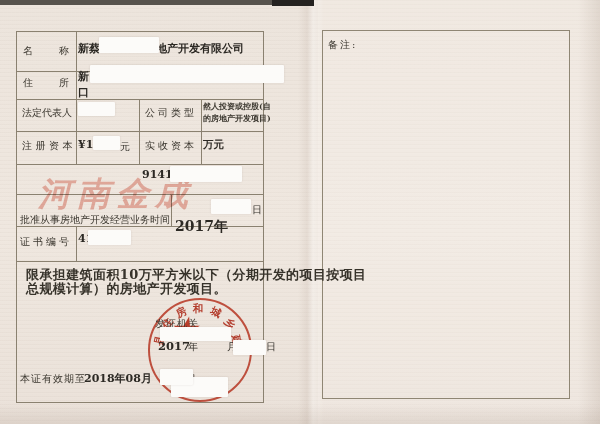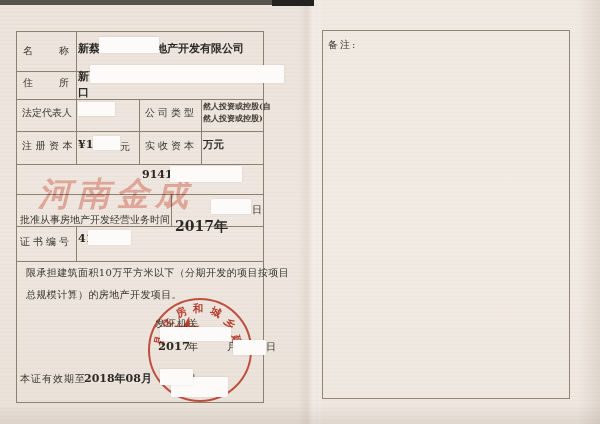--- a/index.html
+++ b/index.html
@@ -29,21 +29,21 @@
   #cert-table{left:16px;top:31px;width:246px;height:370px;border:1px solid #8a8170;z-index:5;}
   #remarks-box{left:322px;top:30px;width:246px;height:367px;border:1px solid #8f8674;z-index:5;}
   .hl{position:absolute;left:0;width:246px;height:1px;background:#8a8170;}
   .vl{position:absolute;width:1px;background:#8a8170;}
   
   .lbl{position:absolute;z-index:10;font-size:10px;color:#3b372f;white-space:nowrap;}
   .val{position:absolute;z-index:10;font-size:11px;font-weight:bold;color:#2c2924;white-space:nowrap;}
   .unit{position:absolute;z-index:10;font-size:10px;color:#33302a;white-space:nowrap;}
   .ls26{letter-spacing:26px;} .ls3{letter-spacing:3px;} .ls35{letter-spacing:3.5px;} .ls1{letter-spacing:1px;}
   .small8{font-size:8px;font-weight:600;color:#3b372f;}
-  .scope{font-size:10px;font-weight:400;color:#36322a;letter-spacing:0.4px;}
+  .scope{font-size:13px;font-weight:700;color:#36322a;letter-spacing:0.4px;}
   
   #watermark{left:38px;top:172px;z-index:9;font-size:33px;font-weight:bold;letter-spacing:6px;
     color:rgba(215,85,65,0.42);mix-blend-mode:multiply;white-space:nowrap;}
   
   .seal-part{z-index:8;mix-blend-mode:multiply;}
   #seal-circle{left:148px;top:298px;width:100px;height:100px;border:2px solid rgba(197,60,40,0.85);border-radius:50%;}
   #seal-star{left:183px;top:331px;font-size:34px;color:rgba(197,60,40,0.95);transform:translate(-50%,-55%);line-height:1;}
   .seal-arc{position:absolute;z-index:8;font-size:10.5px;font-weight:bold;color:rgba(190,55,38,0.92);
     mix-blend-mode:multiply;line-height:1;}
   
@@ -85,31 +85,31 @@
   <div class="lbl ls35" style="left:22px;top:139px">注册资本</div>
   <div class="lbl ls3" style="left:145px;top:139px">实收资本</div>
   <div class="lbl" style="left:20px;top:213px">批准从事房地产开发经营业务时间</div>
   <div class="lbl ls3" style="left:20px;top:235px">证书编号</div>
 
   <div class="val" style="left:78px;top:41px">新蔡</div>
   <div class="val" style="left:156px;top:41px">地产开发有限公司</div>
   <div class="val" style="left:78px;top:69px">新</div>
   <div class="val" style="left:78px;top:85px">口</div>
   <div class="lbl small8" style="left:203px;top:101px">然人投资或控股(自</div>
-  <div class="lbl small8" style="left:203px;top:113px">然人投资或控股)</div>
+  <div class="lbl small8" style="left:203px;top:113px">的房地产开发项目)</div>
   <div class="val" style="left:78px;top:138px">¥1</div>
   <div class="unit" style="left:120px;top:140px">元</div>
   <div class="val" style="left:203px;top:138px;font-size:10.5px">万元</div>
   <div class="val" style="left:142px;top:168px">9141</div>
   <div class="val" style="left:175px;top:218px;font-size:14px">2017年</div>
   <div class="unit" style="left:252px;top:203px">日</div>
   <div class="val" style="left:78px;top:232px">41</div>
 
   <div class="lbl scope" style="left:26px;top:266px">限承担建筑面积10万平方米以下（分期开发的项目按项目</div>
-  <div class="lbl scope" style="left:26px;top:288px">总规模计算）的房地产开发项目。</div>
+  <div class="lbl scope" style="left:26px;top:280px">总规模计算）的房地产开发项目。</div>
   <div class="lbl ls1" style="left:155px;top:317px">发证机关</div>
 
   <div class="val" style="left:158px;top:339px;font-size:11.5px">2017</div>
   <div class="unit" style="left:188px;top:340px">年</div>
   <div class="val" style="left:205px;top:327px;font-size:12px">09</div>
   <div class="unit" style="left:227px;top:340px">月</div>
   <div class="unit" style="left:266px;top:340px">日</div>
 
   <div class="lbl ls1" style="left:20px;top:372px">本证有效期至</div>
   <div class="val" style="left:84px;top:371px">2018年08月</div>

